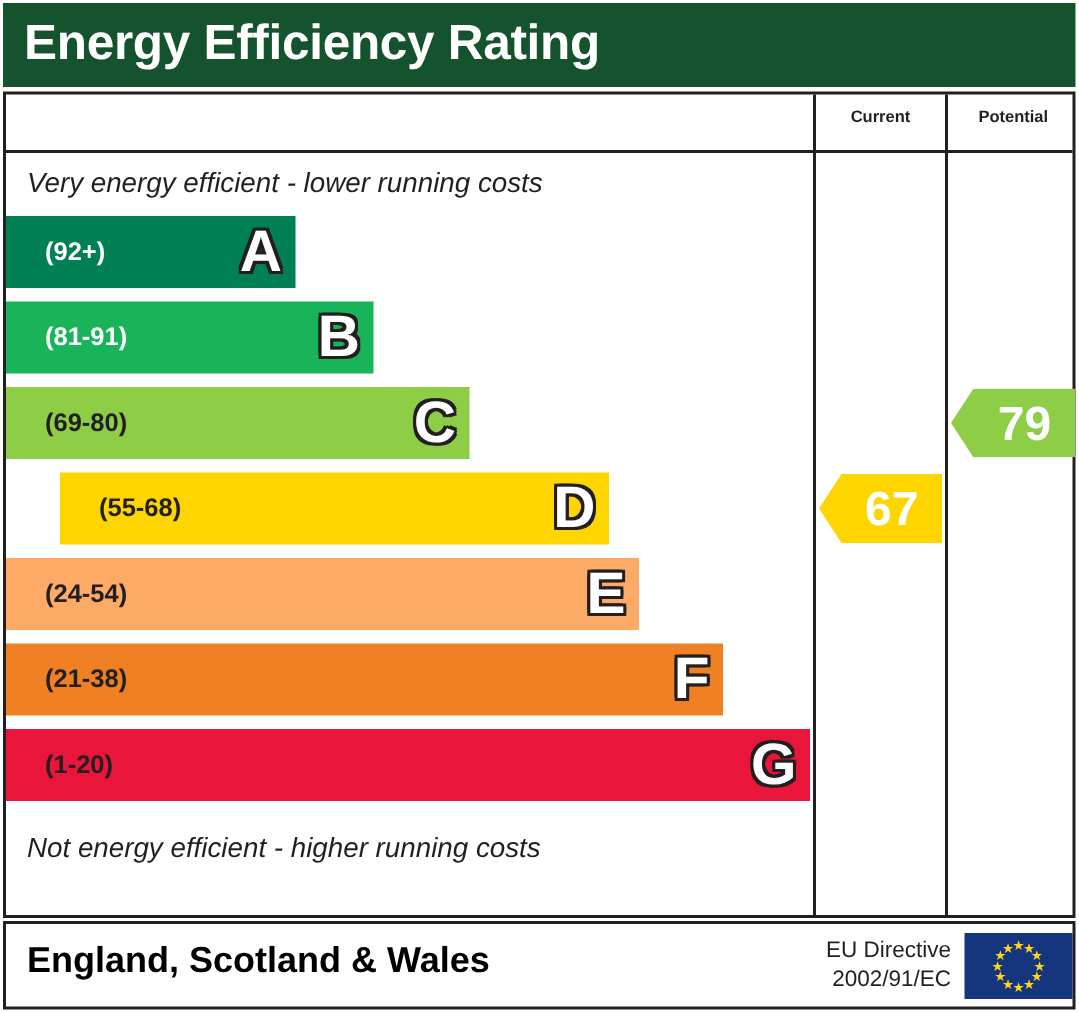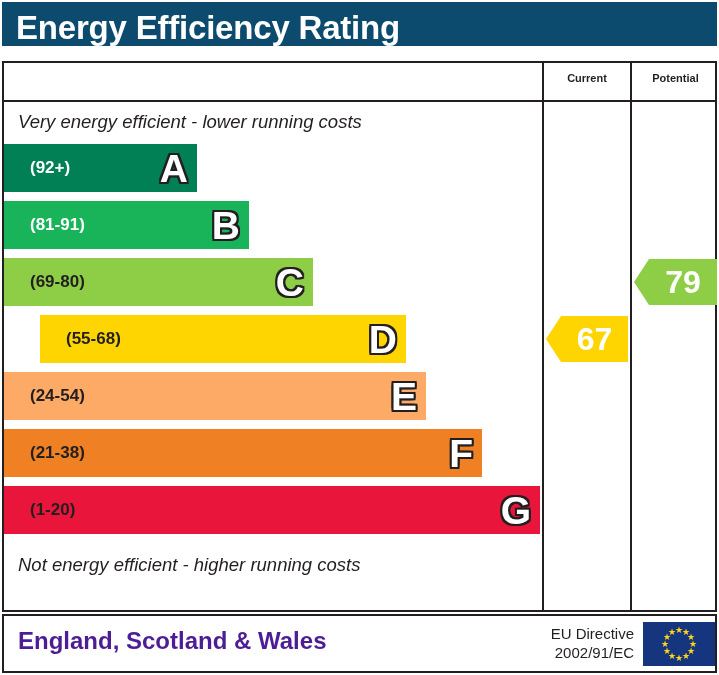--- a/index.html
+++ b/index.html
@@ -19,22 +19,22 @@
     background: #ffffff;
     overflow: hidden;
   }
 
   
   .title-bar {
     position: absolute;
     left: 2px;
     top: 2px;
     width: 715px;
-    height: 44px;
-    background: #0c4a6e;
+    height: 56px;
+    background: #14532d;
     box-sizing: border-box;
   }
   .title-text {
     position: absolute;
     left: 14px;
     top: 7px;
     font-size: 33px;
     font-weight: bold;
     color: #ffffff;
     letter-spacing: -0.2px;
@@ -176,21 +176,21 @@
     border: 2px solid #231f20;
     box-sizing: border-box;
     background: #ffffff;
   }
   .footer-region {
     position: absolute;
     left: 14px;
     top: 11px;
     font-size: 24px;
     font-weight: bold;
-    color: #4c1d95;
+    color: #000000;
     white-space: nowrap;
   }
   .footer-directive {
     position: absolute;
     left: 520px;
     top: 8px;
     width: 110px;
     text-align: right;
     font-size: 15px;
     color: #231f20;

